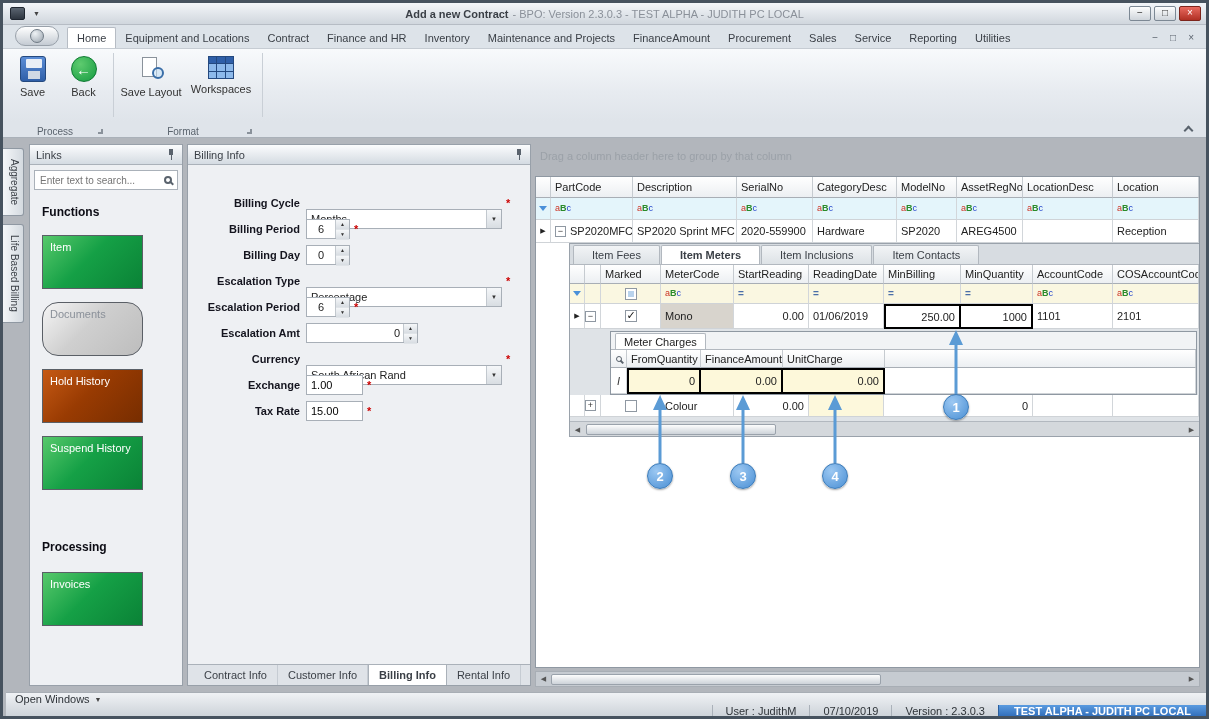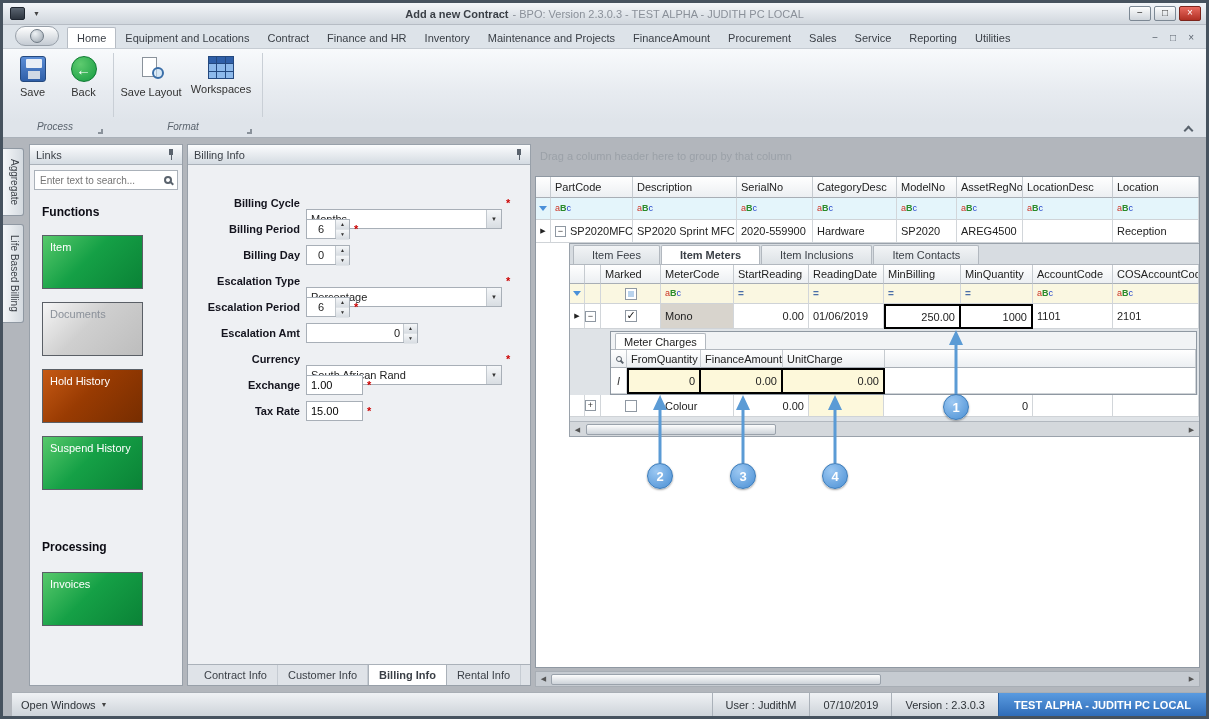--- a/index.html
+++ b/index.html
@@ -34,21 +34,21 @@
 .icon-save::before{content:"";position:absolute;left:5px;top:2px;width:16px;height:9px;background:#e8eef6;border-radius:1px;}
 .icon-save::after{content:"";position:absolute;left:7px;bottom:2px;width:12px;height:8px;background:#cfd8e4;}
 .icon-back{width:26px;height:26px;border-radius:50%;background:radial-gradient(circle at 35% 30%,#5ecb6f,#169c42);border:1px solid #0d7a31;color:#fff;font-size:15px;font-weight:bold;display:flex;align-items:center;justify-content:center;}
 .icon-savelayout{width:26px;height:26px;position:relative;}
 .icon-savelayout .page{position:absolute;left:4px;top:1px;width:15px;height:20px;background:#fff;border:1px solid #8a929b;}
 .icon-savelayout .mag{position:absolute;right:0;bottom:3px;width:12px;height:12px;border:2px solid #3a6ea8;border-radius:50%;background:rgba(200,225,245,.6);}
 .icon-workspaces{width:26px;height:23px;display:grid;grid-template-columns:repeat(3,1fr);grid-template-rows:6px 1fr 1fr;gap:1px;background:#24497f;border:1px solid #24497f;}
 .icon-workspaces i{background:#8db9ea;}
 .icon-workspaces i.h{background:#2f5fa8;}
 .ribbon-grouprow{height:17px;background:#dfe4ea;border-bottom:1px solid #aab1b9;display:flex;font-size:10px;color:#5a636d;position:relative;align-items:center;}
-.group-caption{display:flex;align-items:flex-start;justify-content:center;position:relative;height:100%;font-style:italic;}
+.group-caption{display:flex;align-items:flex-end;justify-content:center;position:relative;height:100%;}
 .group-corner{position:absolute;right:4px;bottom:3px;width:5px;height:5px;border-right:2px solid #8a929b;border-bottom:2px solid #8a929b;}
 .chev-up{position:absolute;right:14px;top:6px;width:7px;height:7px;border-left:2px solid #5a636d;border-top:2px solid #5a636d;transform:rotate(45deg);}
 
 
 .main{position:absolute;top:135px;bottom:24px;left:0;right:0;background:#b2b6bc;}
 .side-strip{position:absolute;left:0;top:10px;width:23px;bottom:0;display:flex;flex-direction:column;gap:8px;}
 .side-tab{writing-mode:vertical-rl;background:linear-gradient(90deg,#f4f6f8,#d4dae0);border:1px solid #8f98a2;border-left:none;border-radius:0 3px 3px 0;padding:10px 3px;font-size:10px;color:#3a3f46;width:21px;}
 
 .panel{position:absolute;background:#eef0f3;border:1px solid #98a0a9;display:flex;flex-direction:column;}
 .links-panel{left:26px;top:6px;width:154px;bottom:6px;}
@@ -60,21 +60,21 @@
 .pin-icon::after{content:"";position:absolute;left:4px;top:6px;width:1px;height:5px;background:#5a636d;}
 .search-box{margin:5px 4px;height:20px;background:#fff;border:1px solid #aab1b9;display:flex;align-items:center;padding:0 5px;flex-shrink:0;}
 .search-box input{flex:1;border:none;outline:none;font-size:10px;color:#777;background:transparent;font-family:inherit;min-width:0;}
 .magnifier{width:8px;height:8px;border:2px solid #5a636d;border-radius:50%;position:relative;flex-shrink:0;}
 .magnifier::after{content:"";position:absolute;width:5px;height:2px;background:#5a636d;transform:rotate(45deg);right:-4px;bottom:-2px;}
 .links-body{padding:6px 12px;flex:1;overflow:hidden;}
 .section-heading{font-size:12px;font-weight:bold;color:#0c0c14;margin:4px 0 16px;}
 .section-heading.proc{margin-top:50px;margin-bottom:18px;}
 .link-btn{width:101px;height:54px;margin-bottom:13px;border:1px solid #5a5f66;padding:5px 7px;color:#fff;font-size:11px;cursor:default;}
 .link-btn.green{background:linear-gradient(135deg,#57c96b,#15a046 45%,#0a8236);}
-.link-btn.silver{background:linear-gradient(135deg,#f5f5f5,#cfcfcf 45%,#bdbdbd);color:#8a9099;}
+.link-btn.silver{background:linear-gradient(135deg,#f5f5f5,#cfcfcf 45%,#bdbdbd);color:#8a9099;border-radius:16px;}
 .link-btn.rust{background:linear-gradient(135deg,#c65a14,#993b02 45%,#772d00);}
 
 
 .billing-body{flex:1;padding-top:28px;background:#eef0f3;}
 .field-row{display:flex;align-items:center;height:20px;margin-bottom:6px;}
 .field-label{width:112px;text-align:right;font-weight:bold;color:#14141e;margin-right:6px;font-size:11px;white-space:nowrap;}
 .combo{height:20px;background:#fff;border:1px solid #a8afb7;display:flex;align-items:center;}
 .combo .combo-value{flex:1;padding:0 4px;font-size:11px;white-space:nowrap;overflow:hidden;}
 .combo .combo-arrow{width:15px;height:100%;background:linear-gradient(#f5f7f9,#d8dde2);border-left:1px solid #c2c8ce;font-size:6px;color:#333;display:flex;align-items:center;justify-content:center;}
 .combo.w-lg{width:196px;margin-top:32px;}
@@ -155,21 +155,21 @@
 .spacer4{height:4px;}
 
 
 .hscroll{height:15px;background:#d4d8dc;border-top:1px solid #b2b8bf;display:flex;align-items:center;}
 .hscroll .sarrow{width:15px;text-align:center;font-size:7px;color:#555;line-height:13px;}
 .hscroll .sthumb{height:11px;background:linear-gradient(#fdfdfd,#cdd3d9);border:1px solid #9aa2ab;border-radius:2px;margin:0 1px;}
 .hscroll .strack{flex:1;}
 .panel-scroll{position:absolute;left:4px;right:4px;bottom:3px;height:16px;background:#c6cbd1;border:1px solid #a8aeb5;display:flex;align-items:center;}
 
 
-.statusbar{position:absolute;left:9px;right:0;bottom:0;height:24px;background:linear-gradient(#f0f2f5,#cdd3d9);border-top:1px solid #a8aeb5;display:flex;align-items:stretch;font-size:11px;color:#2e3338;}
+.statusbar{position:absolute;left:3px;right:0;bottom:0;height:24px;background:linear-gradient(#f0f2f5,#cdd3d9);border-top:1px solid #a8aeb5;display:flex;align-items:stretch;font-size:11px;color:#2e3338;flex-direction:column;}
 .sb-left{padding:0 9px;display:flex;align-items:center;gap:5px;}
 .sb-left .dd{font-size:7px;color:#444;}
 .sb-right{margin-left:auto;display:flex;align-items:stretch;}
 .sb-seg{display:flex;align-items:center;padding:0 13px;border-left:1px solid #aab1b9;}
 .sb-env{background:linear-gradient(#5a9be0,#2f6cb8);color:#fff;border-left:1px solid #2a5f9e;padding:0 15px;font-weight:bold;}
 
 
 .callout{position:absolute;display:flex;flex-direction:column;align-items:center;z-index:50;width:32px;}
 .callout-circle{width:26px;height:26px;border-radius:50%;background:radial-gradient(circle at 35% 30%,#9cc8f2,#4a8fd4);color:#fff;font-size:13px;font-weight:bold;display:flex;align-items:center;justify-content:center;border:1px solid #3a7ab8;box-shadow:0 1px 2px rgba(0,0,0,.35);}
 .callout svg{display:block;}

